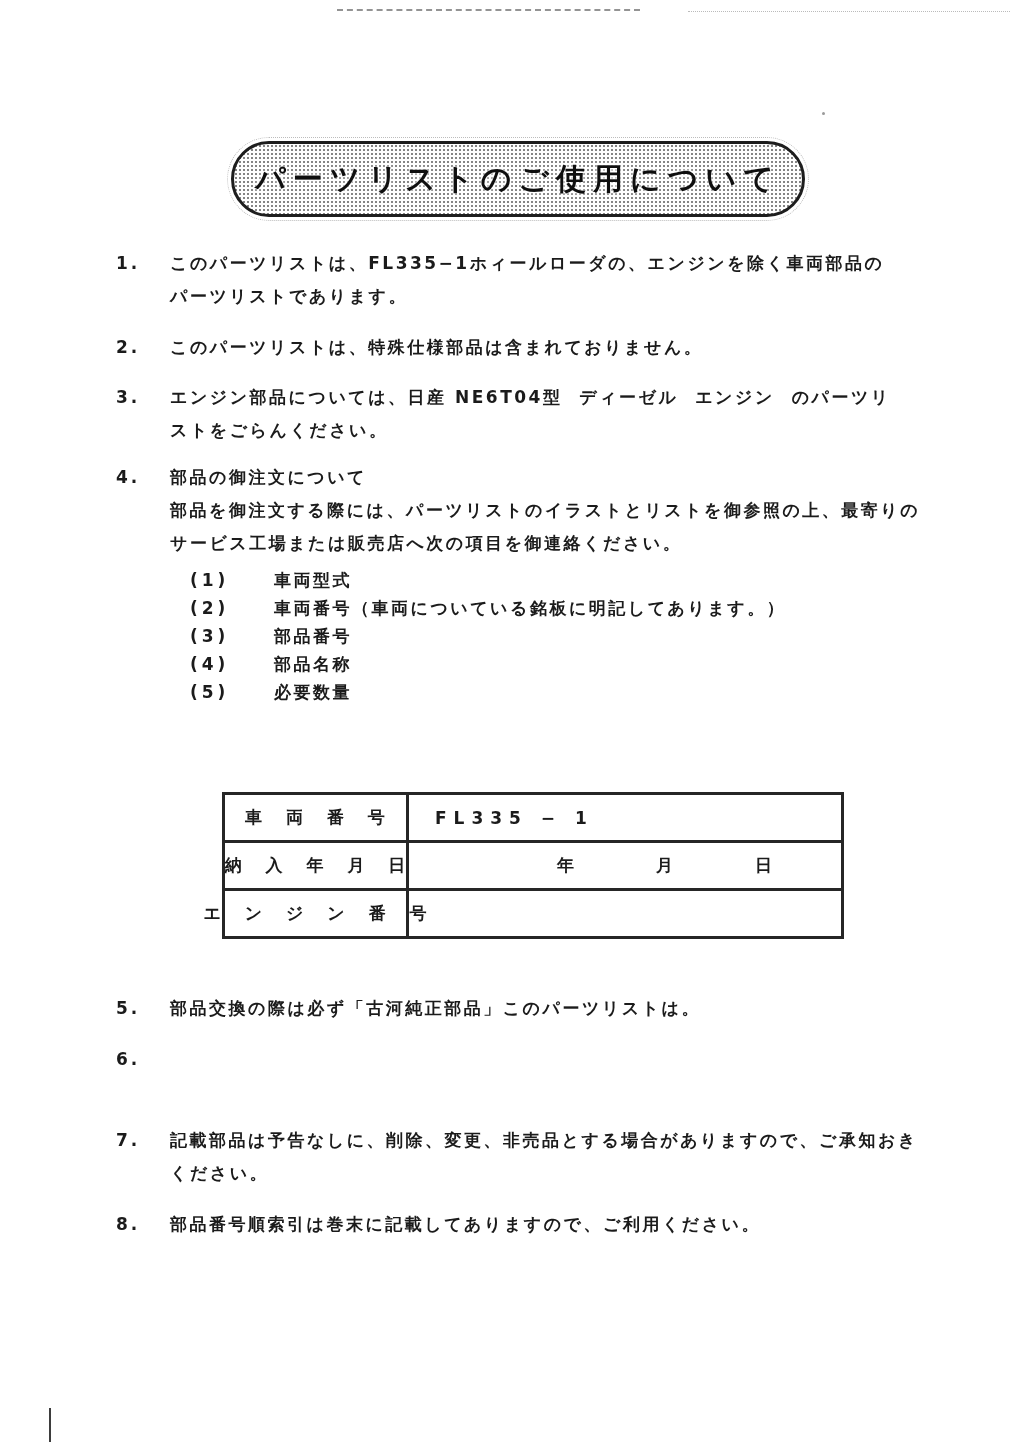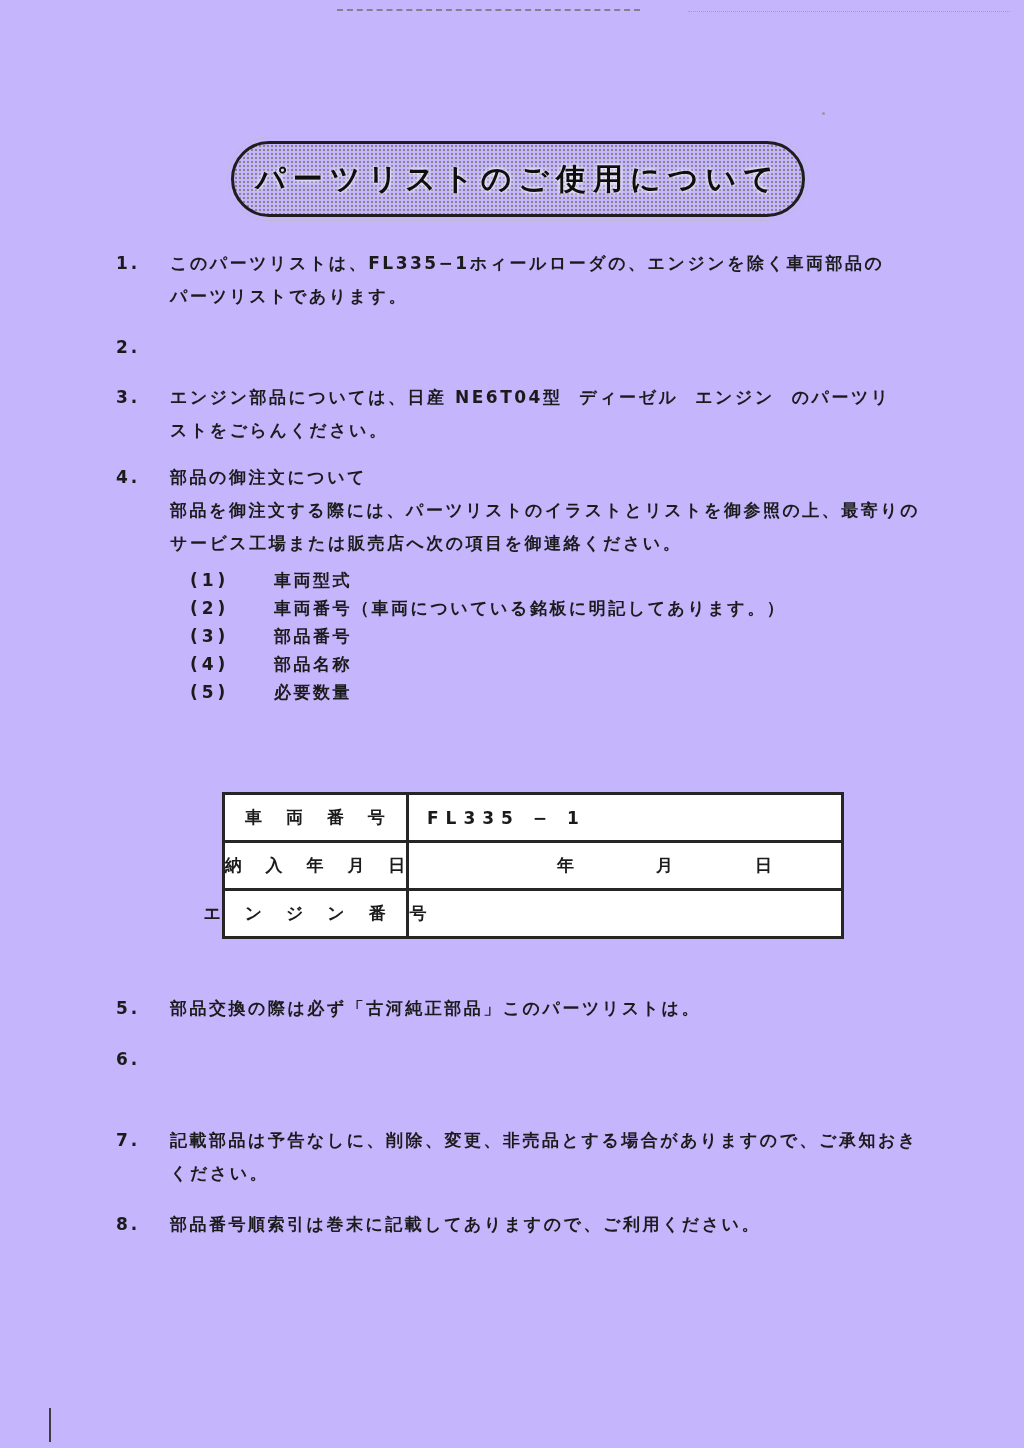--- a/index.html
+++ b/index.html
@@ -1,18 +1,18 @@
 <!DOCTYPE html>
 <html lang="ja"><head>
 <meta charset="utf-8">
 <style>
   html,body { margin:0; padding:0; background:#e8e8e8; }
   .page {
     position:relative; width:1024px; height:1448px; margin:0 auto;
-    background:#c4b5fd; overflow:hidden;
+    background:#ffffff; overflow:hidden;
     font-family:"DejaVu Sans","Liberation Sans",sans-serif;
     color:#1b1b1b;
   }
   
   .artifact { position:absolute; pointer-events:none; }
   .art-dash1 { left:337px; top:9px;  width:303px; border-top:2px dashed #6f6f6f; opacity:.75; }
   .art-dash2 { left:688px; top:11px; width:322px; border-top:1px dotted #8f8f8f; opacity:.6; }
   .art-dot   { left:822px; top:112px; width:3px; height:3px; background:#9a9a9a; border-radius:50%; }
   .art-vline { left:49px; top:1408px; width:2px; height:34px; background:#3d3d3d; }
   
@@ -70,21 +70,21 @@
   .trow { display:flex; height:45px; border-bottom:3px solid #262626; }
   .trow:last-child { border-bottom:none; }
   .tlabel {
     width:184px; border-right:3px solid #262626;
     display:flex; align-items:center; justify-content:center;
     font-size:17px; font-weight:600; letter-spacing:9px; padding-left:8px;
     box-sizing:border-box; white-space:nowrap;
   }
   .tvalue {
     flex:1; display:flex; align-items:center;
-    font-size:17px; font-weight:600; letter-spacing:7px; padding-left:18px;
+    font-size:17px; font-weight:600; letter-spacing:7px; padding-left:26px;
     box-sizing:border-box;
   }
   .tvalue.dates { padding-left:148px; gap:82px; letter-spacing:0; }
 </style>
 </head>
 <body>
 
 <div class="page">
 
   <div class="artifact art-dash1"></div>
@@ -94,20 +94,21 @@
 
   <div class="banner">
     <span class="banner-title">パーツリストのご使用について</span>
   </div>
 
   <div class="item-num y1">1.</div>
   <div class="item-text y1">このパーツリストは、FL335−1ホィールローダの、エンジンを除く車両部品の
 パーツリストであります。</div>
 
   <div class="item-num y2">2.</div>
+  <div class="item-text y2">このパーツリストは、特殊仕様部品は含まれておりません。</div>
 
   <div class="item-num y3">3.</div>
   <div class="item-text y3">エンジン部品については、日産 NE6T04型  ディーゼル  エンジン  のパーツリ
 ストをごらんください。</div>
 
   <div class="item-num y4">4.</div>
   <div class="item-text y4">部品の御注文について
 部品を御注文する際には、パーツリストのイラストとリストを御参照の上、最寄りの
 サービス工場または販売店へ次の項目を御連絡ください。</div>
 

